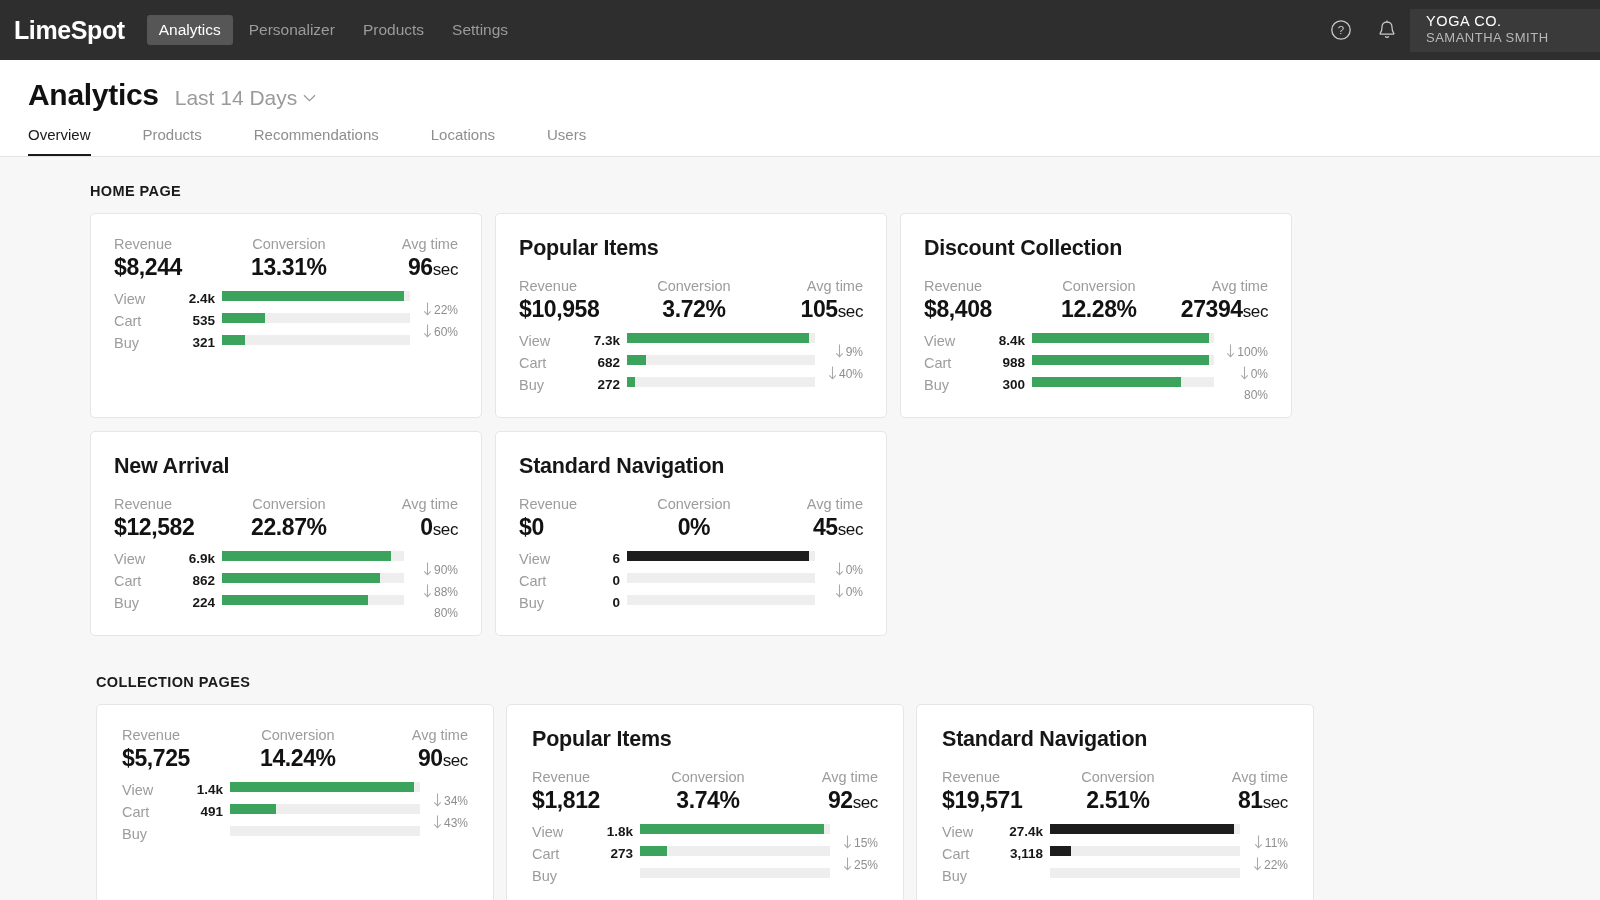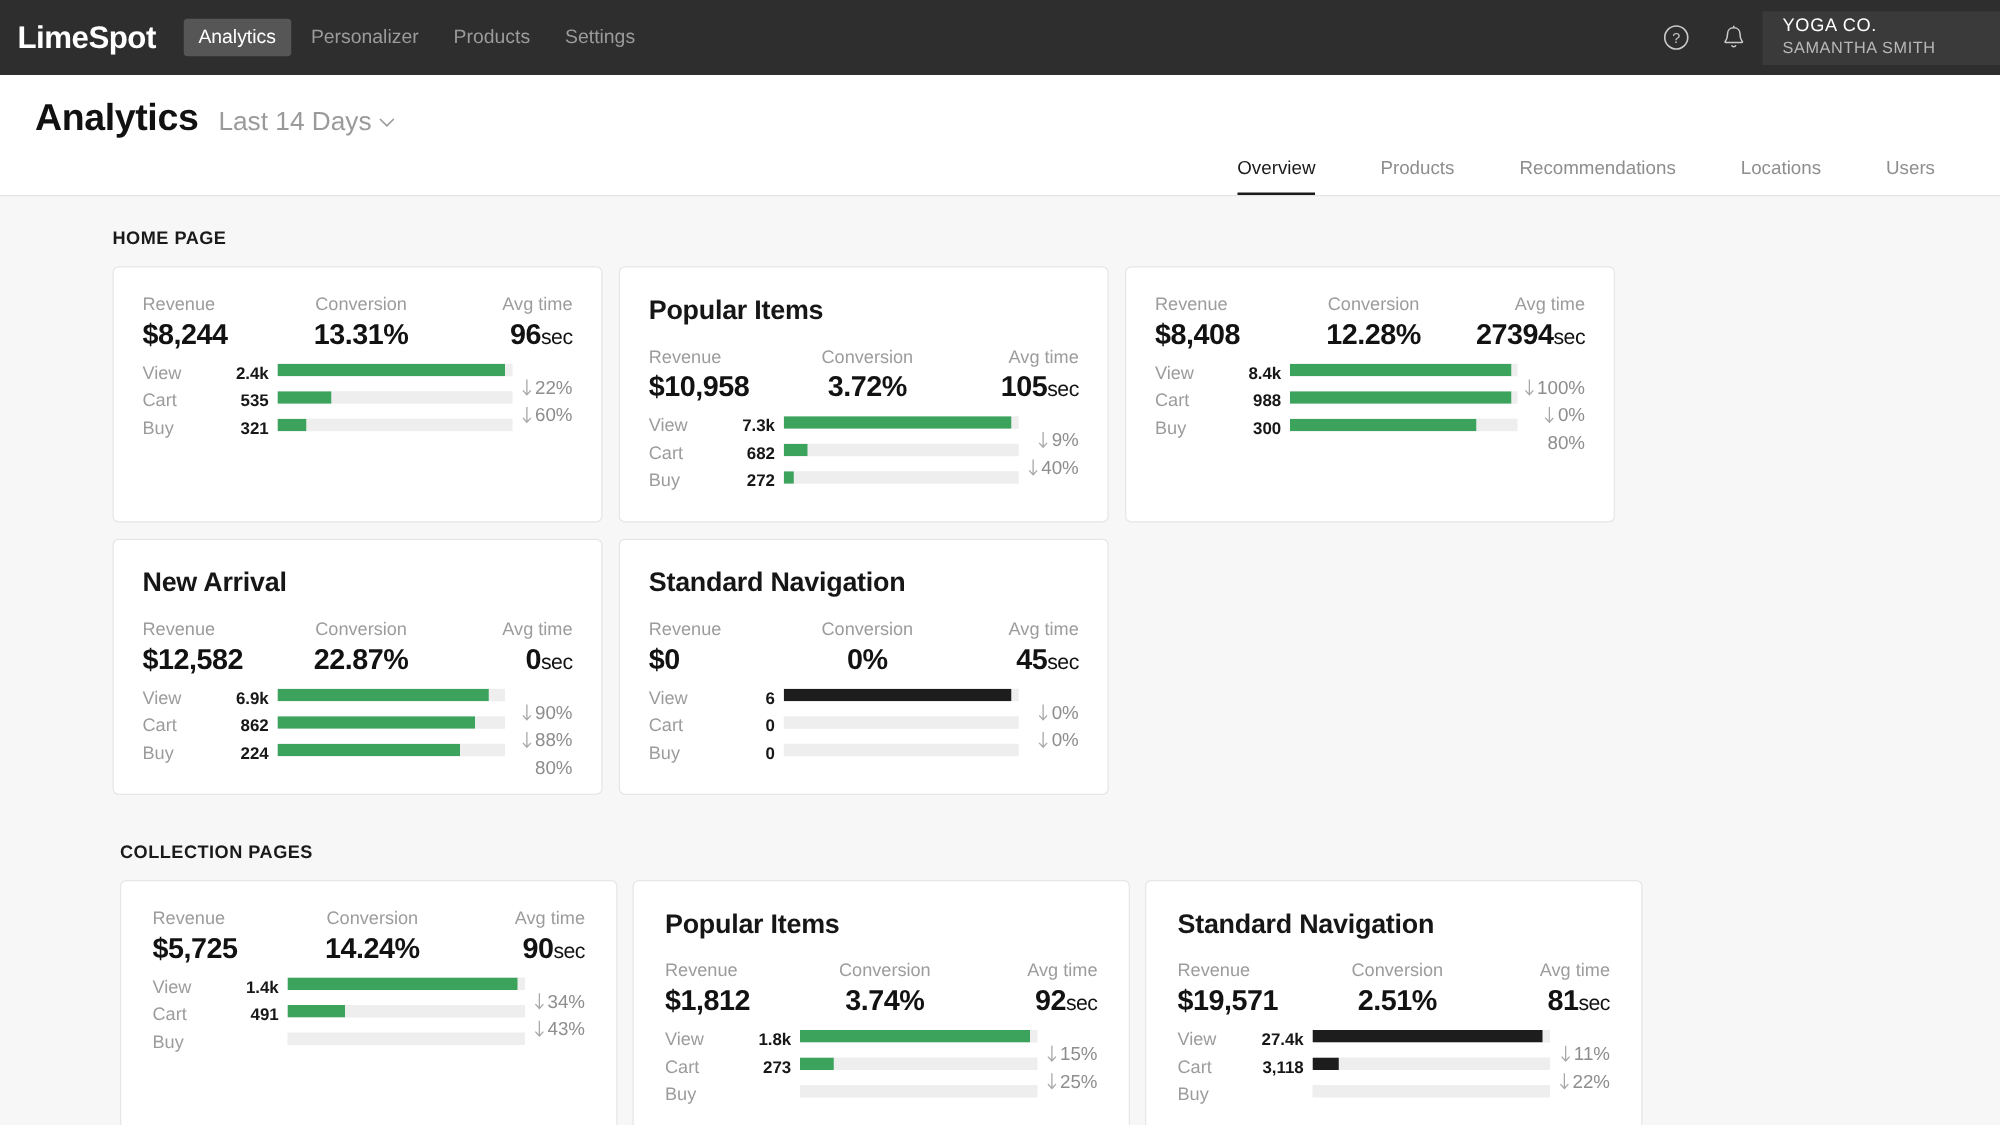--- a/index.html
+++ b/index.html
@@ -51,21 +51,21 @@
   
   .pagehead { background: #ffffff; padding: 18px 0 0 0; }
   .titlerow { display: flex; align-items: baseline; padding: 0 0 0 28px; }
   .ptitle { font-size: 30px; font-weight: bold; color: #111; letter-spacing: -0.3px; }
   .range {
     margin-left: 16px; font-size: 21px; color: #9a9a9a;
     display: flex; align-items: center; gap: 6px; cursor: pointer;
   }
   .chev { width: 13px; height: 8px; }
 
-  .tabs { display: flex; padding: 0 0 0 18px; margin-top: 14px; justify-content: flex-end; }
+  .tabs { display: flex; padding: 0 0 0 28px; margin-top: 14px; }
   .tab {
     font-size: 15px; color: #8e8e8e; padding: 0 0 11px 0;
     margin-right: 52px; cursor: pointer; white-space: nowrap;
     border-bottom: 2.5px solid transparent;
   }
   .tab.active { color: #1a1a1a; border-bottom-color: #1a1a1a; }
   .headrule { height: 1px; background: #e4e4e4; }
 
   
   .content { padding: 26px 0 0 0; }
@@ -113,21 +113,21 @@
   }
   .fbar { height: 100%; background: #3ba35c; }
   .fbar.dark { background: #1d1d1d; }
   .fpct-col { width: 48px; }
 
   .drops { position: absolute; right: 0; top: 0; width: 56px; height: 100%; }
   .drop {
     position: absolute; right: 0;
     display: flex; align-items: center; gap: 2px;
     justify-content: flex-end;
-    font-size: 15px; color: #8e8e8e; white-space: nowrap; text-align: right;
+    font-size: 12px; color: #8e8e8e; white-space: nowrap; text-align: right;
   }
   .arrow { width: 9px; height: 15px; flex: 0 0 auto; }
   .wide .fpct-col { width: 54px; }
 </style>
 </head>
 <body>
 
 <div class="topnav">
   <div class="brand">LimeSpot</div>
   <div class="navlinks">
@@ -288,20 +288,21 @@
             <div class="drop" style="top:33px">
               <svg class="arrow" viewBox="0 0 9 15">
                 <path d="M4.5 0.5 V12.3 M1.3 9.3 L4.5 12.8 L7.7 9.3" fill="none" stroke="#a8a8a8" stroke-width="1.05"></path>
               </svg>
               <span>40%</span>
             </div>
           </div>
         </div>
       </div>
       <div class="card wide">
+        <div class="card-title">Discount Collection</div>
         <div class="kpis">
           <div class="kpi">
             <div class="kpi-label">Revenue</div>
             <div class="kpi-value">$8,408</div>
           </div>
           <div class="kpi">
             <div class="kpi-label">Conversion</div>
             <div class="kpi-value">12.28%</div>
           </div>
           <div class="kpi">

